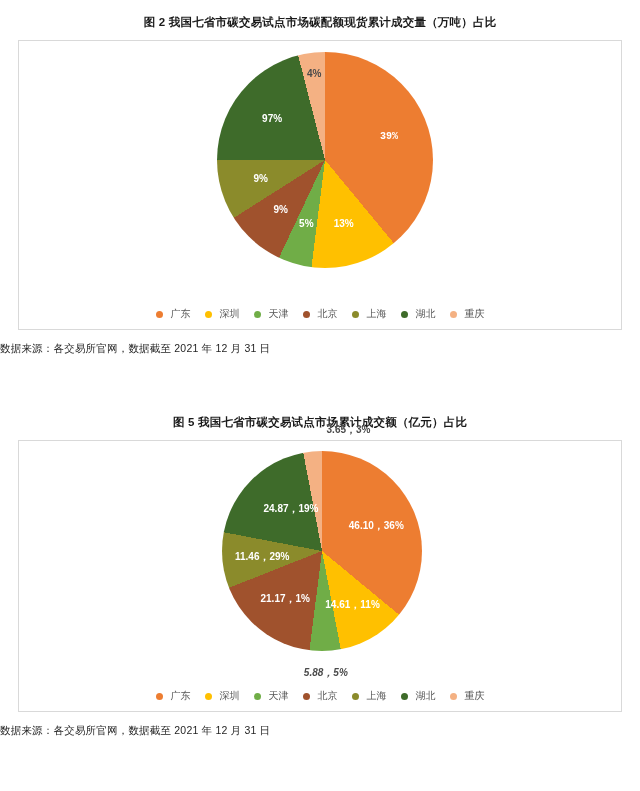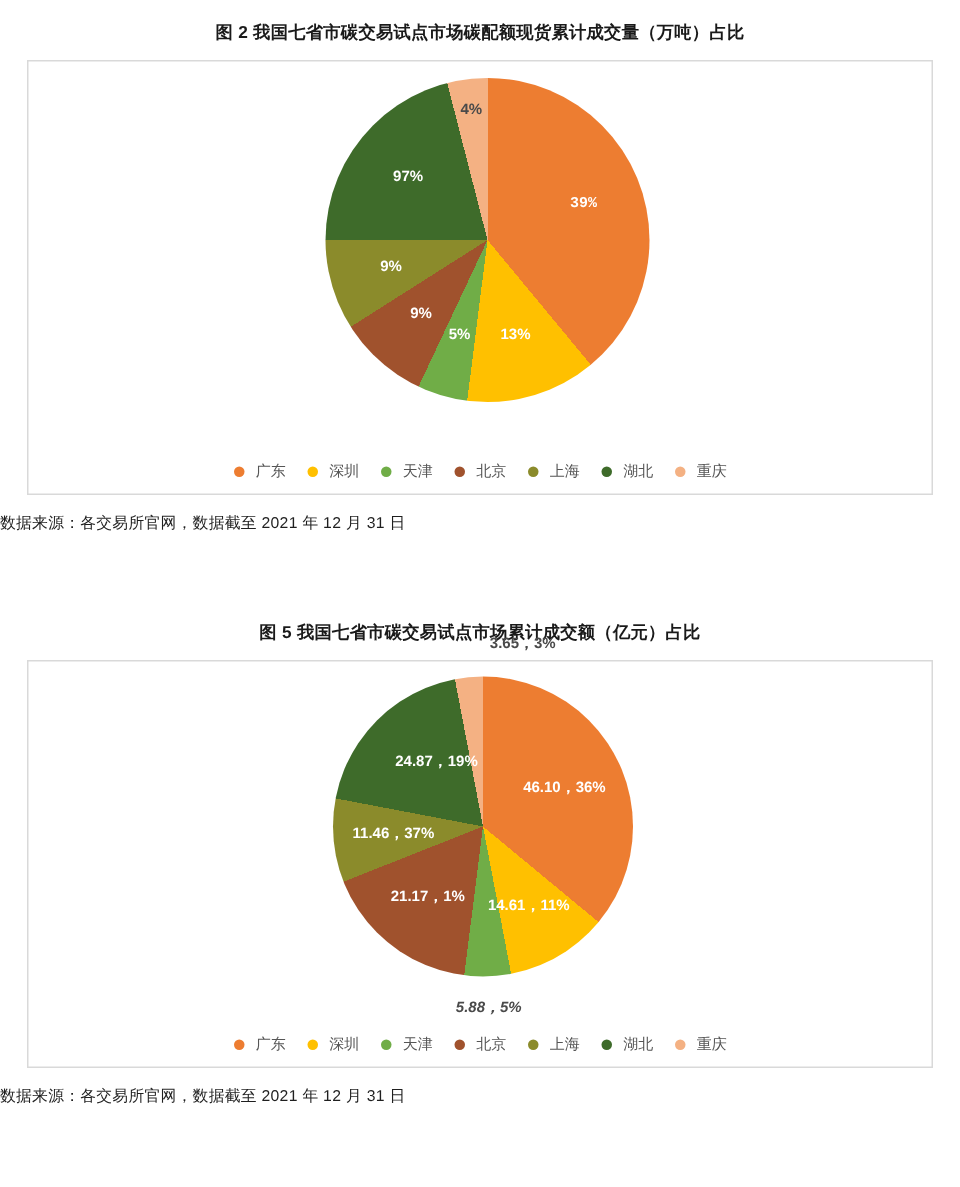--- a/index.html
+++ b/index.html
@@ -161,21 +161,21 @@
 <div class="figure" id="figure3">
   <div class="fig-title">图 5 我国七省市碳交易试点市场累计成交额（亿元）占比</div>
   <div class="chart-box" id="box3">
     <div class="pie-wrap">
       <div class="pie" id="pie3" style="background: conic-gradient(rgb(237, 125, 49) 0deg, rgb(237, 125, 49) 129.6deg, rgb(255, 192, 0) 129.6deg, rgb(255, 192, 0) 169.2deg, rgb(112, 173, 71) 169.2deg, rgb(112, 173, 71) 187.2deg, rgb(160, 82, 45) 187.2deg, rgb(160, 82, 45) 248.4deg, rgb(139, 139, 43) 248.4deg, rgb(139, 139, 43) 280.8deg, rgb(62, 107, 42) 280.8deg, rgb(62, 107, 42) 349.2deg, rgb(244, 177, 131) 349.2deg, rgb(244, 177, 131) 360deg);"></div>
       <div class="labels" id="labels3">
           <div class="slice-label" style="left: 357.29px; top: 84.4532px; text-align: right;">46.10，36%</div>
           <div class="slice-label" style="left: 333.542px; top: 164px;">14.61，11%</div>
           <div class="slice-label outside" style="left: 306.832px; top: 231.94px; font-style: italic;">5.88，5%</div>
           <div class="slice-label" style="left: 266.226px; top: 157.409px;">21.17，1%</div>
-          <div class="slice-label" style="left: 243.266px; top: 115.646px;">11.46，37%</div>
+          <div class="slice-label" style="left: 243.266px; top: 115.646px;">11.46，29%</div>
           <div class="slice-label" style="left: 272px; top: 67.5736px;">24.87，19%</div>
           <div class="slice-label outside" style="left: 291.519px; top: -11.4586px; margin-left: 38px;">3.65，3%</div>
         </div>
     </div>
     <div class="legend" id="legend3">
         <div class="legend-item">
           <span class="legend-dot" style="background: rgb(237, 125, 49);"></span>
           <span class="legend-label">广东</span>
         </div>
         <div class="legend-item">

